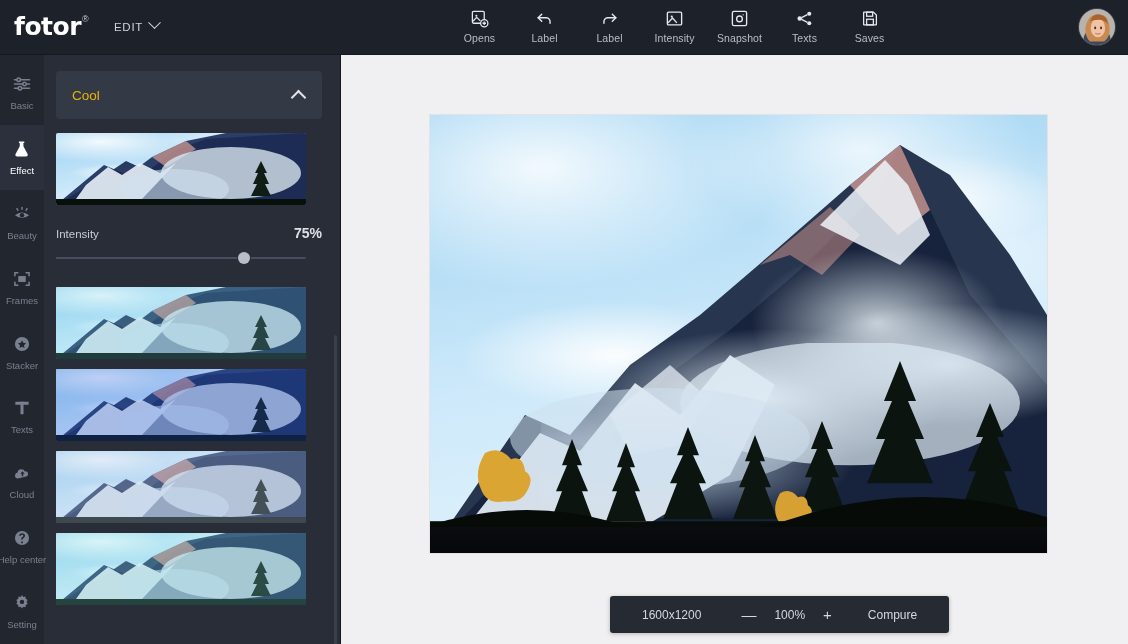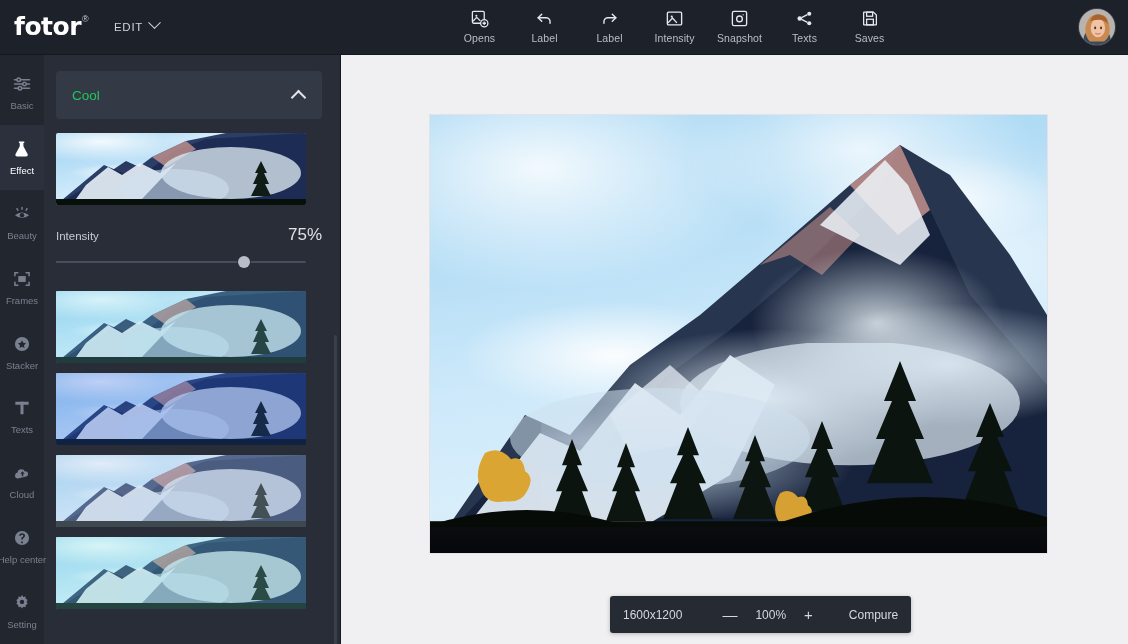--- a/index.html
+++ b/index.html
@@ -75,36 +75,36 @@
     position:relative; overflow:hidden;
     padding:0 0 0 0;
   }
   .panel-inner { padding:16px 18px 0 12px; }
 
   .cool-head {
     height:48px; background:#343946; border-radius:4px;
     display:flex; align-items:center; justify-content:space-between;
     padding:0 18px 0 16px; cursor:pointer; margin-bottom:14px;
   }
-  .cool-title { color:#22c55e; font-size:13.5px; }
+  .cool-title { color:#eab308; font-size:13.5px; }
   .chev-up {
     width:11px; height:11px; border-left:2px solid #e3e5ea; border-top:2px solid #e3e5ea;
     transform:rotate(45deg); margin-top:4px;
   }
 
   .preview-thumb {
     width:250px; height:72px; border-radius:2px; overflow:hidden; position:relative; cursor:pointer;
   }
 
   .intensity-row {
     display:flex; justify-content:space-between; align-items:baseline;
     margin-top:20px; margin-bottom:10px;
   }
   .intensity-label { color:#c8cbd3; font-size:11.5px; }
-  .intensity-value { color:#dfe1e7; font-size:17px; font-weight:normal; }
+  .intensity-value { color:#dfe1e7; font-size:14px; font-weight:bold; }
 
   .slider { position:relative; width:250px; height:14px; cursor:pointer; }
   .slider-track {
     position:absolute; top:6px; left:0; width:100%; height:2px; background:#474d5c; border-radius:1px;
   }
   .slider-fill {
     position:absolute; top:6px; left:0; height:2px; background:#474d5c; border-radius:1px;
   }
   .slider-knob {
     position:absolute; top:1px; width:12px; height:12px; border-radius:50%;
@@ -138,21 +138,21 @@
   }
   .photo-frame {
     position:absolute; left:89px; top:60px; width:617px; height:438px;
     box-shadow:0 0 0 1px rgba(0,0,0,0.05);
     overflow:hidden; background:#bfe0f5;
   }
 
   .zoombar {
     position:absolute; left:269px; bottom:11px;
     height:37px; background:#262a33; border-radius:3px;
-    display:flex; align-items:center; padding:0 13px; gap:0;
+    display:flex; align-items:center; padding:0 32px; gap:0;
     box-shadow:0 1px 4px rgba(0,0,0,0.25);
   }
   .zb-item { color:#d5d8df; font-size:12px; cursor:pointer; user-select:none; }
   .zb-dim { padding-right:30px; }
   .zb-minus { padding:0 10px; font-size:15px; line-height:12px; }
   .zb-pct { padding:0 8px;text-align:center; }
   .zb-plus { padding:0 10px; font-size:15px; line-height:12px; }
   .zb-compare { padding-left:26px; }
 
   

